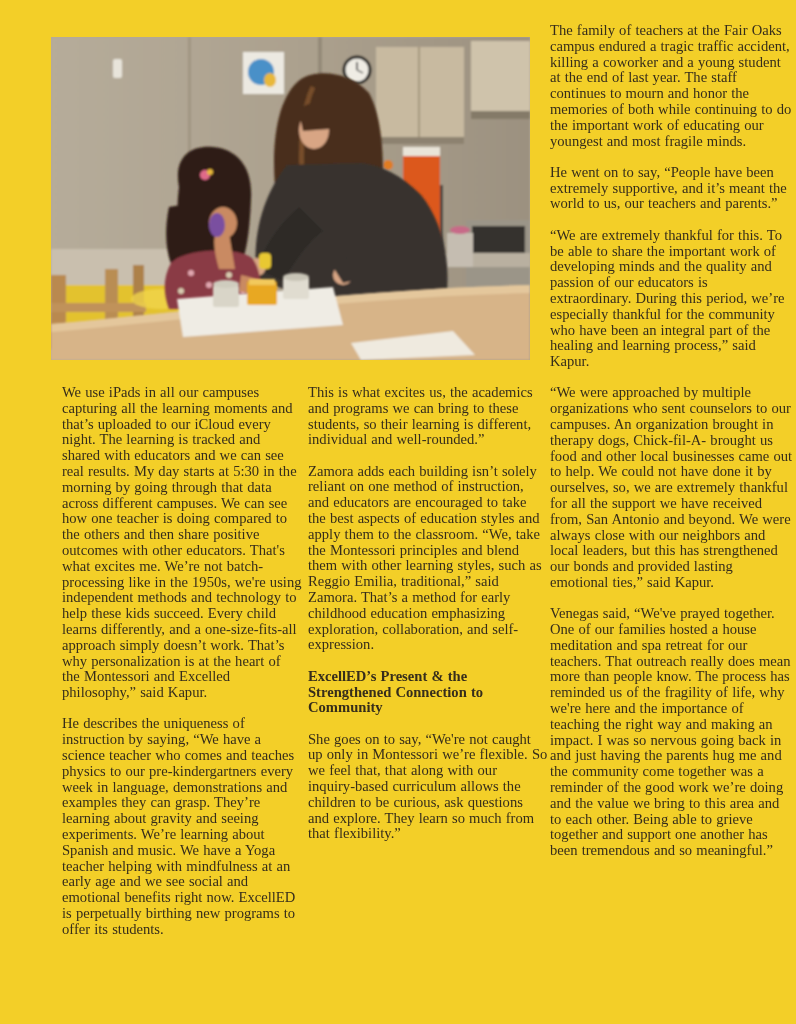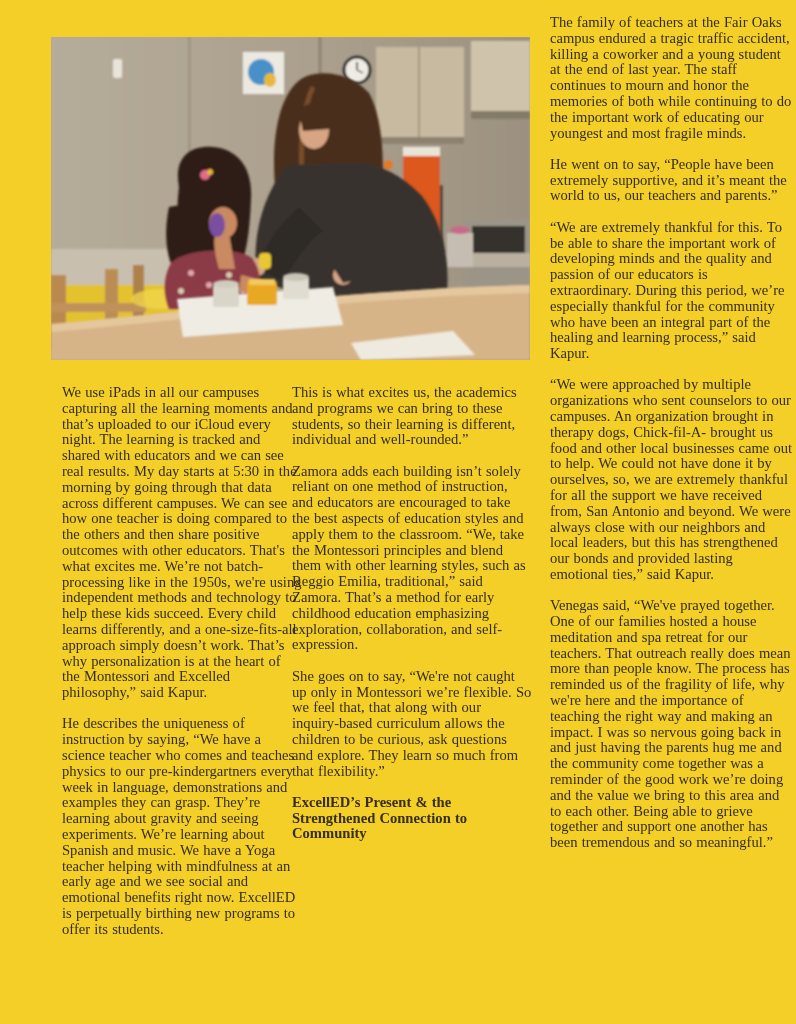--- a/index.html
+++ b/index.html
@@ -17,22 +17,22 @@
   figure.photo {
     position:absolute; left:51px; top:37px; width:479px; height:323px;
     margin:0; overflow:hidden; background:#b3a896;
   }
   .col {
     position:absolute; width:240px;
     font-size:14.6px; line-height:15.8px;
     text-align:left; word-spacing:0.5px;
   }
   .col-left  { left:62px;  top:385px; height:600px; }
-  .col-mid   { left:292px; top:385px; height:630px; }
-  .col-right { left:550px; top:15px;  height:960px; width:243px;font-family:Liberation Serif, serif; }
+  .col-mid   { left:308px; top:385px; height:630px; }
+  .col-right { left:550px; top:23px;  height:960px; width:243px;font-family:Liberation Serif, serif; }
   .col p.block { margin:0 0 15.5px 0; }
   .col p.heading { font-weight:bold; }
 </style>
 </head>
 <body>
 
 <div class="page">
 
   <figure class="photo" aria-label="Teacher with long brown hair helping a young girl with a white tray of small food containers at a light wooden classroom table; beige wall with clock, poster, cabinets, orange poster and appliances behind them">
     <svg width="479" height="323" viewBox="0 0 479 323">
@@ -153,22 +153,22 @@
     </svg>
   </figure>
 
   <div class="col col-left">
       <p class="block">We use iPads in all our campuses capturing all the learning moments and that’s uploaded to our iCloud every night. The learning is tracked and shared with educators and we can see real results. My day starts at 5:30 in the morning by going through that data across different campuses. We can see how one teacher is doing compared to the others and then share positive outcomes with other educators. That's what excites me. We’re not batch-processing like in the 1950s, we're using independent methods and technology to help these kids succeed. Every child learns differently, and a one-size-fits-all approach simply doesn’t work. That’s why personalization is at the heart of the Montessori and Excelled philosophy,” said Kapur.</p>
       <p class="block">He describes the uniqueness of instruction by saying, “We have a science teacher who comes and teaches physics to our pre-kindergartners every week in language, demonstrations and examples they can grasp. They’re learning about gravity and seeing experiments. We’re learning about Spanish and music. We have a Yoga teacher helping with mindfulness at an early age and we see social and emotional benefits right now. ExcellED is perpetually birthing new programs to offer its students.</p>
     </div>
   <div class="col col-mid">
       <p class="block">This is what excites us, the academics and programs we can bring to these students, so their learning is different, individual and well-rounded.”</p>
       <p class="block">Zamora adds each building isn’t solely reliant on one method of instruction, and educators are encouraged to take the best aspects of education styles and apply them to the classroom. “We, take the Montessori principles and blend them with other learning styles, such as Reggio Emilia, traditional,” said Zamora. That’s a method for early childhood education emphasizing exploration, collaboration, and self-expression.</p>
+      <p class="block heading">ExcellED’s Present &amp; the Strengthened Connection to Community</p>
       <p class="block">She goes on to say, “We're not caught up only in Montessori we’re flexible. So we feel that, that along with our inquiry-based curriculum allows the children to be curious, ask questions and explore. They learn so much from that flexibility.”</p>
-      <p class="block heading">ExcellED’s Present &amp; the Strengthened Connection to Community</p>
     </div>
   <div class="col col-right">
       <p class="block">The family of teachers at the Fair Oaks campus endured a tragic traffic accident, killing a coworker and a young student at the end of last year. The staff continues to mourn and honor the memories of both while continuing to do the important work of educating our youngest and most fragile minds.</p>
       <p class="block">He went on to say, “People have been extremely supportive, and it’s meant the world to us, our teachers and parents.”</p>
       <p class="block">“We are extremely thankful for this. To be able to share the important work of developing minds and the quality and passion of our educators is extraordinary. During this period, we’re especially thankful for the community who have been an integral part of the healing and learning process,” said Kapur.</p>
       <p class="block">“We were approached by multiple organizations who sent counselors to our campuses. An organization brought in therapy dogs, Chick-fil-A- brought us food and other local businesses came out to help. We could not have done it by ourselves, so, we are extremely thankful for all the support we have received from, San Antonio and beyond. We were always close with our neighbors and local leaders, but this has strengthened our bonds and provided lasting emotional ties,” said Kapur.</p>
       <p class="block">Venegas said, “We've prayed together. One of our families hosted a house meditation and spa retreat for our teachers. That outreach really does mean more than people know. The process has reminded us of the fragility of life, why we're here and the importance of teaching the right way and making an impact. I was so nervous going back in and just having the parents hug me and the community come together was a reminder of the good work we’re doing and the value we bring to this area and to each other. Being able to grieve together and support one another has been tremendous and so meaningful.”</p>
     </div>
 
 </div>

